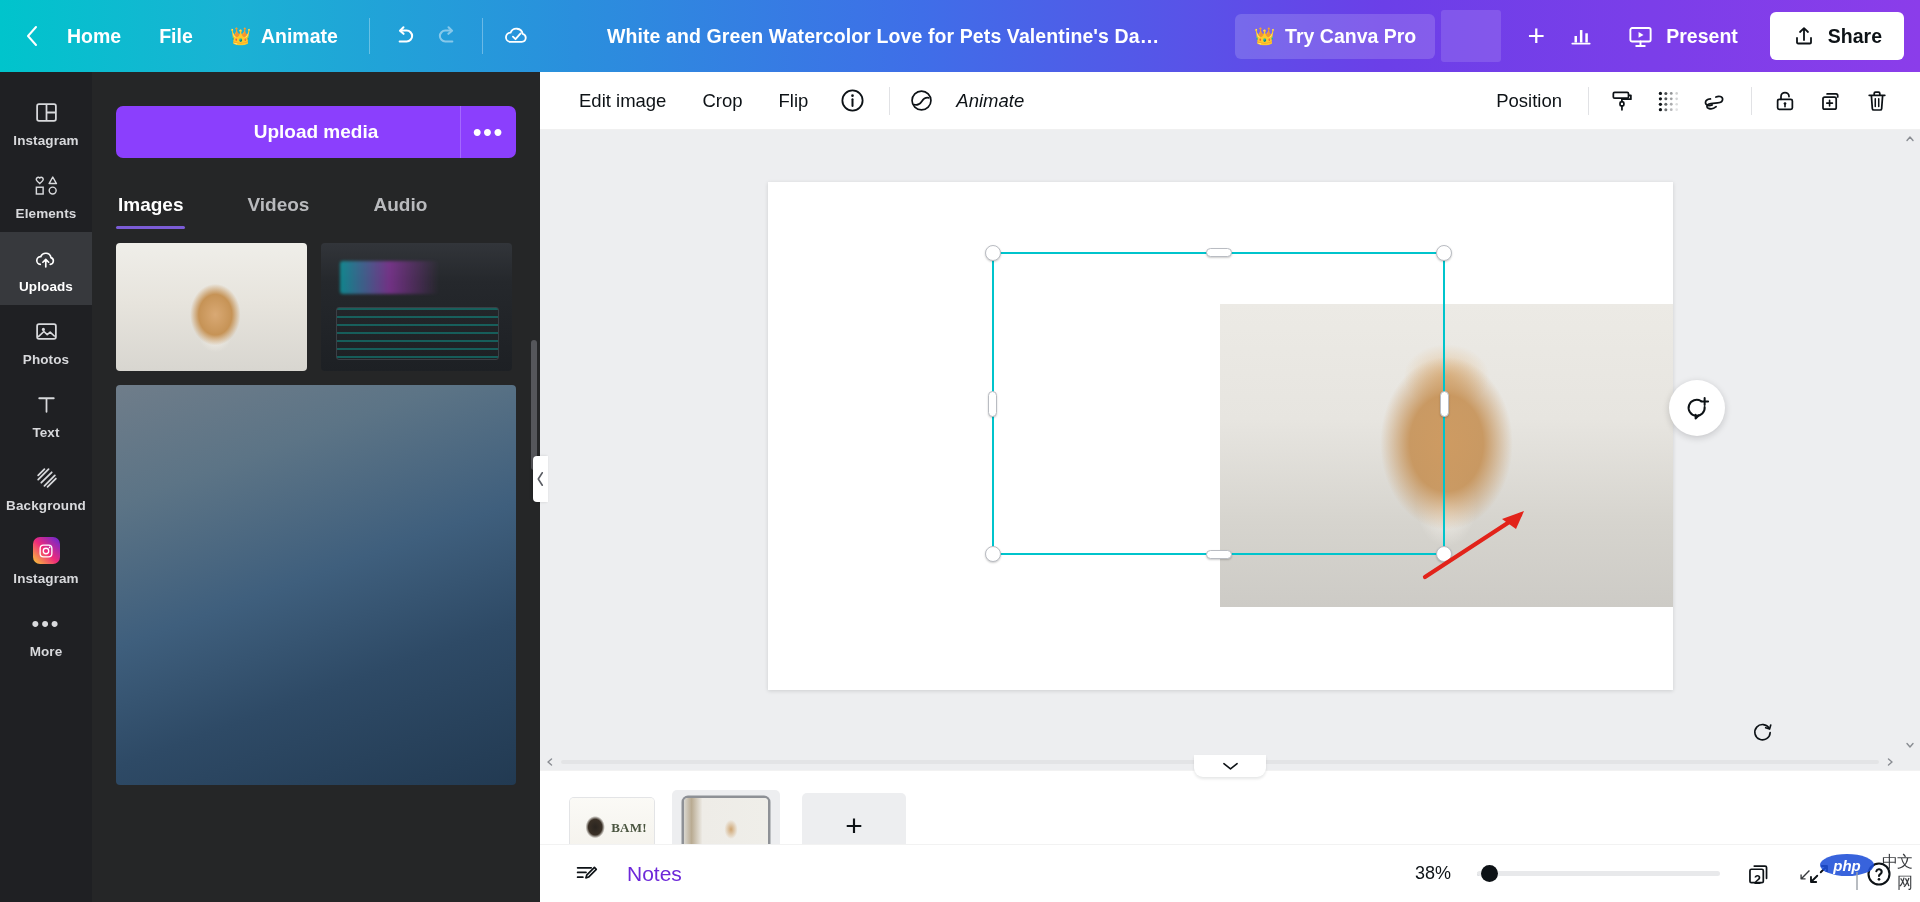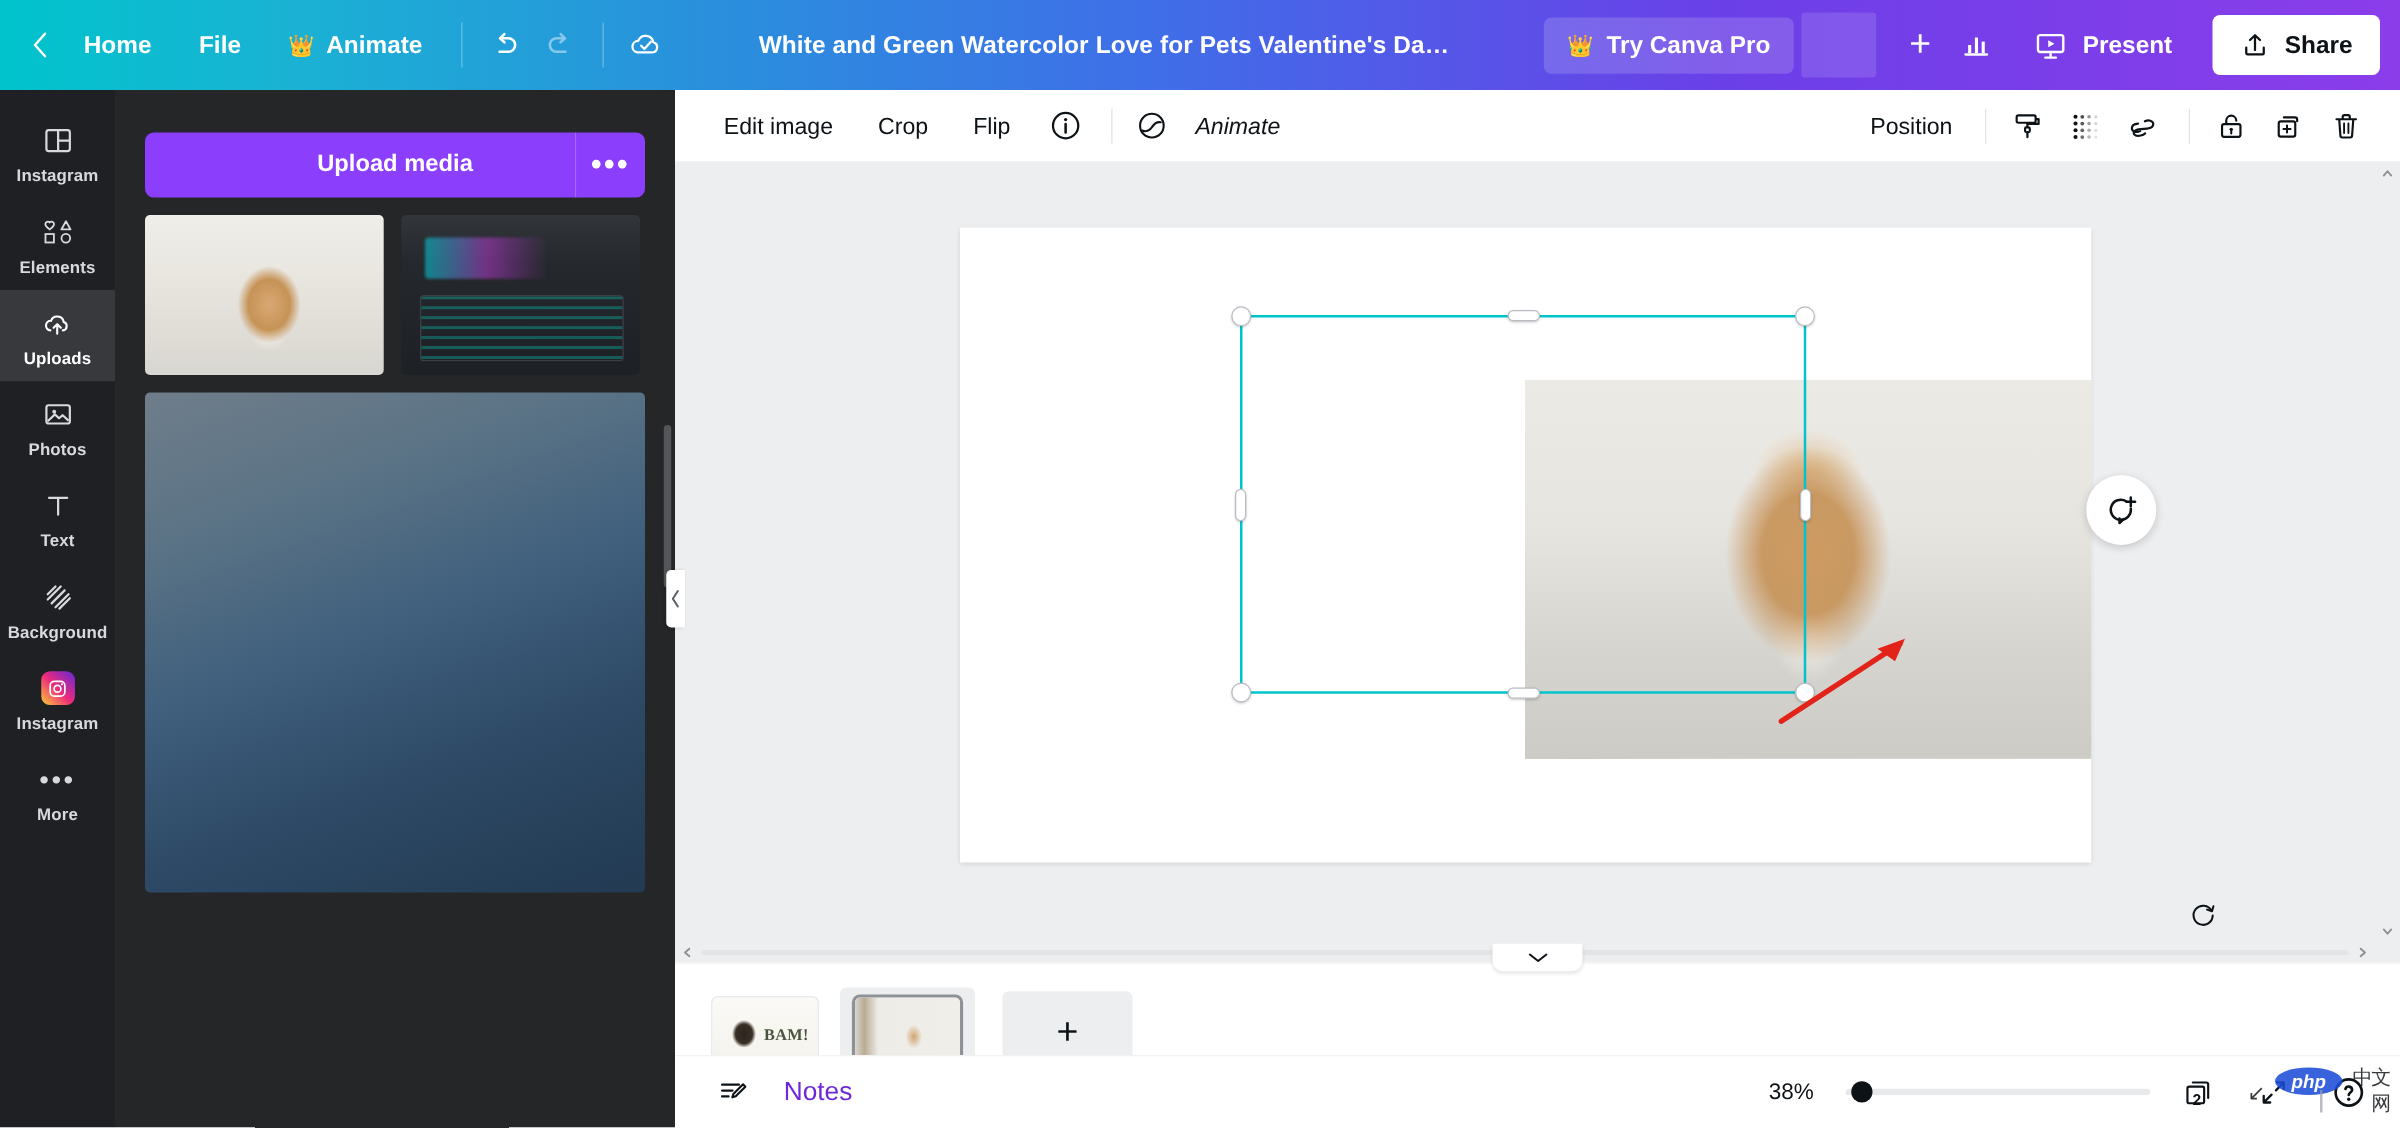--- a/index.html
+++ b/index.html
@@ -525,20 +525,31 @@
   <div class="panel">
     <div class="panel-pad">
 
 
       <div class="btn-upload">
         <span>Upload media</span>
         <span class="btn-upload-more">•••</span>
       </div>
 
 
+      <div class="tabs">
+        <div class="tab active">
+          <span>Images</span>
+        </div>
+        <div class="tab">
+          <span>Videos</span>
+        </div>
+        <div class="tab">
+          <span>Audio</span>
+        </div>
+      </div>
     </div>
 
     <div class="thumbs">
       <div class="thumb thumb-dog1"></div>
       <div class="thumb thumb-ui"></div>
     </div>
 
     <div class="big-thumb"></div>
 
     <div class="panel-scrollbar"></div>

